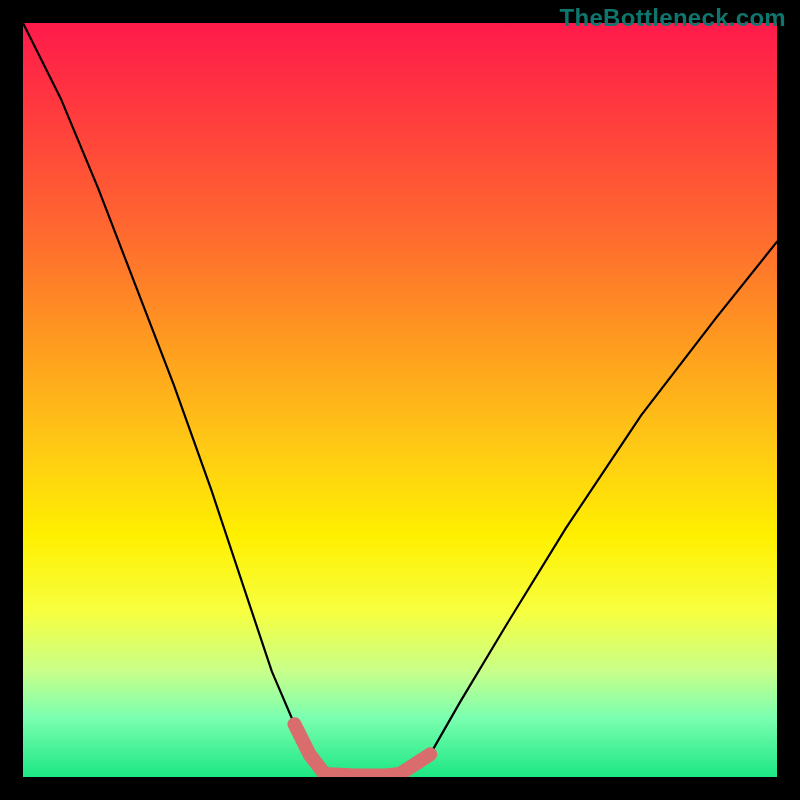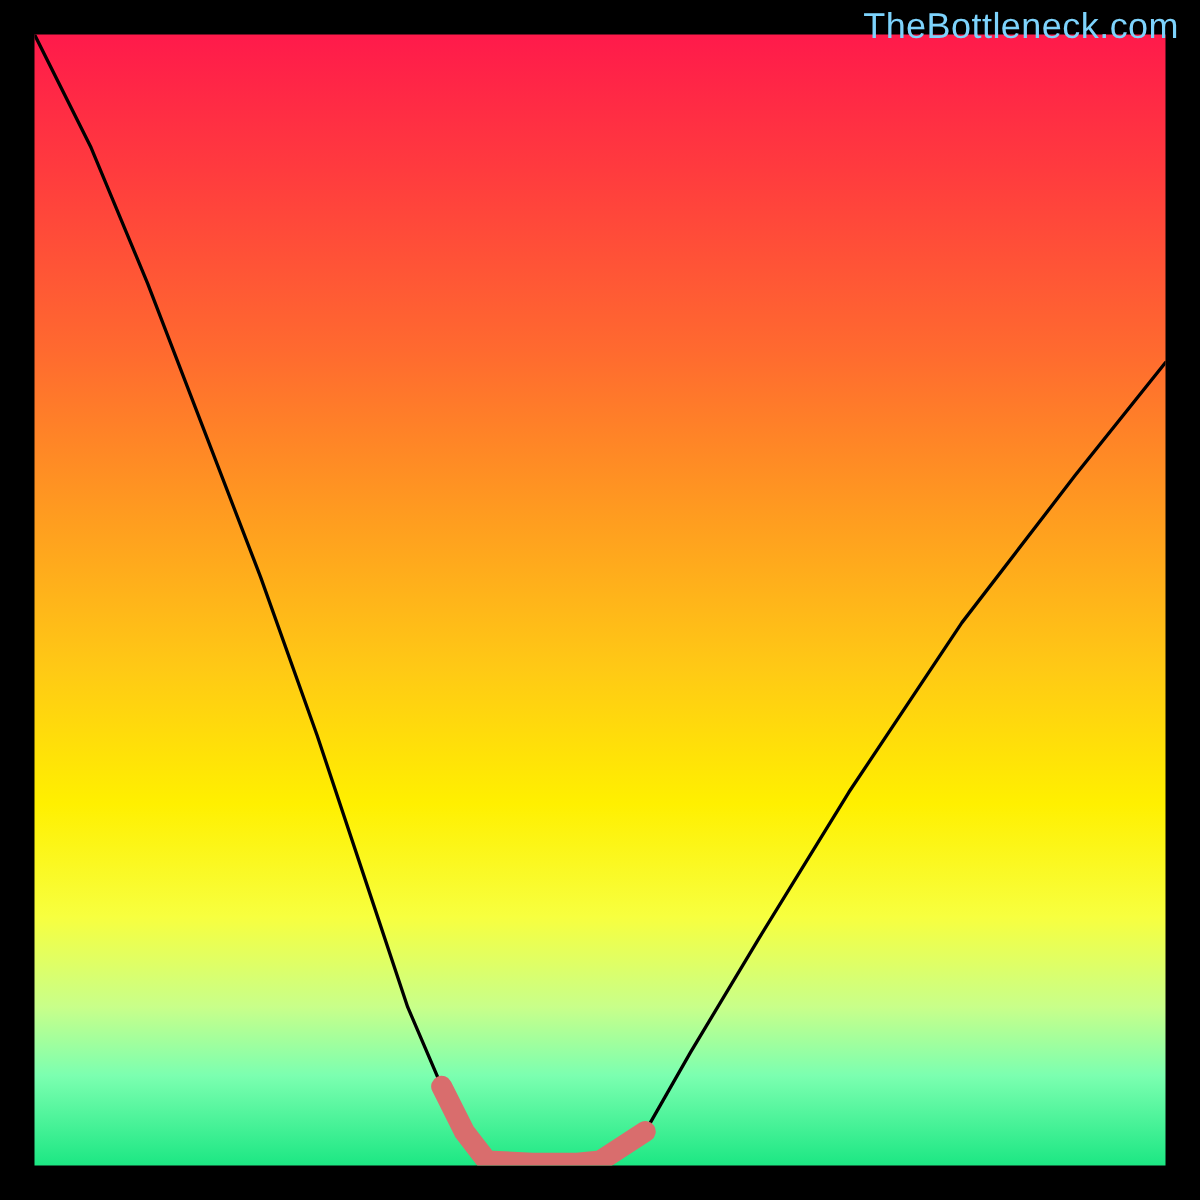--- a/index.html
+++ b/index.html
@@ -14,23 +14,23 @@
   .frame {
     position: relative;
     width: 800px;
     height: 800px;
     background: #000;
   }
   .watermark {
     position: absolute;
     top: 4px;
     right: 14px;
-    color: #7dd3fc;
+    color: #0f766e;
     font-size: 24px;
-    font-weight: 400;
+    font-weight: 700;
     letter-spacing: 0.3px;
     z-index: 20;
     text-align: center;
   }
   .plot {
     position: absolute;
     left: 23px;
     top: 23px;
     width: 754px;
     height: 754px;

